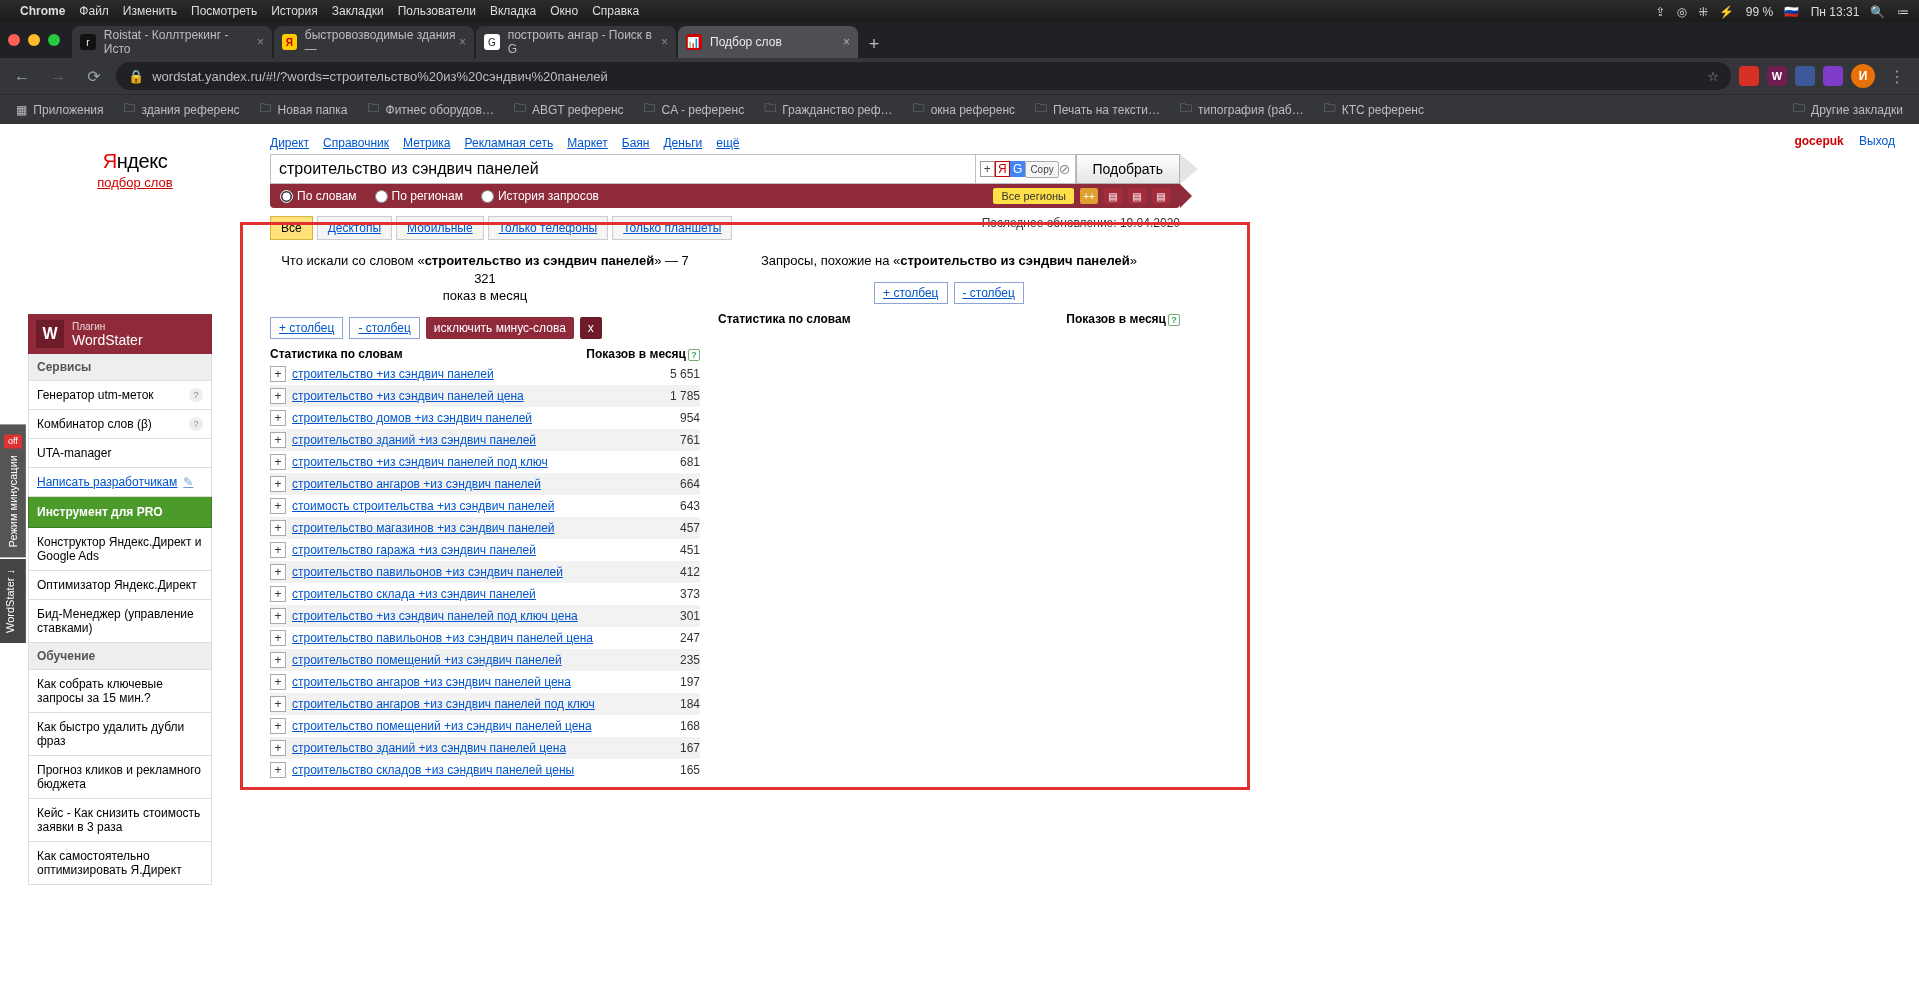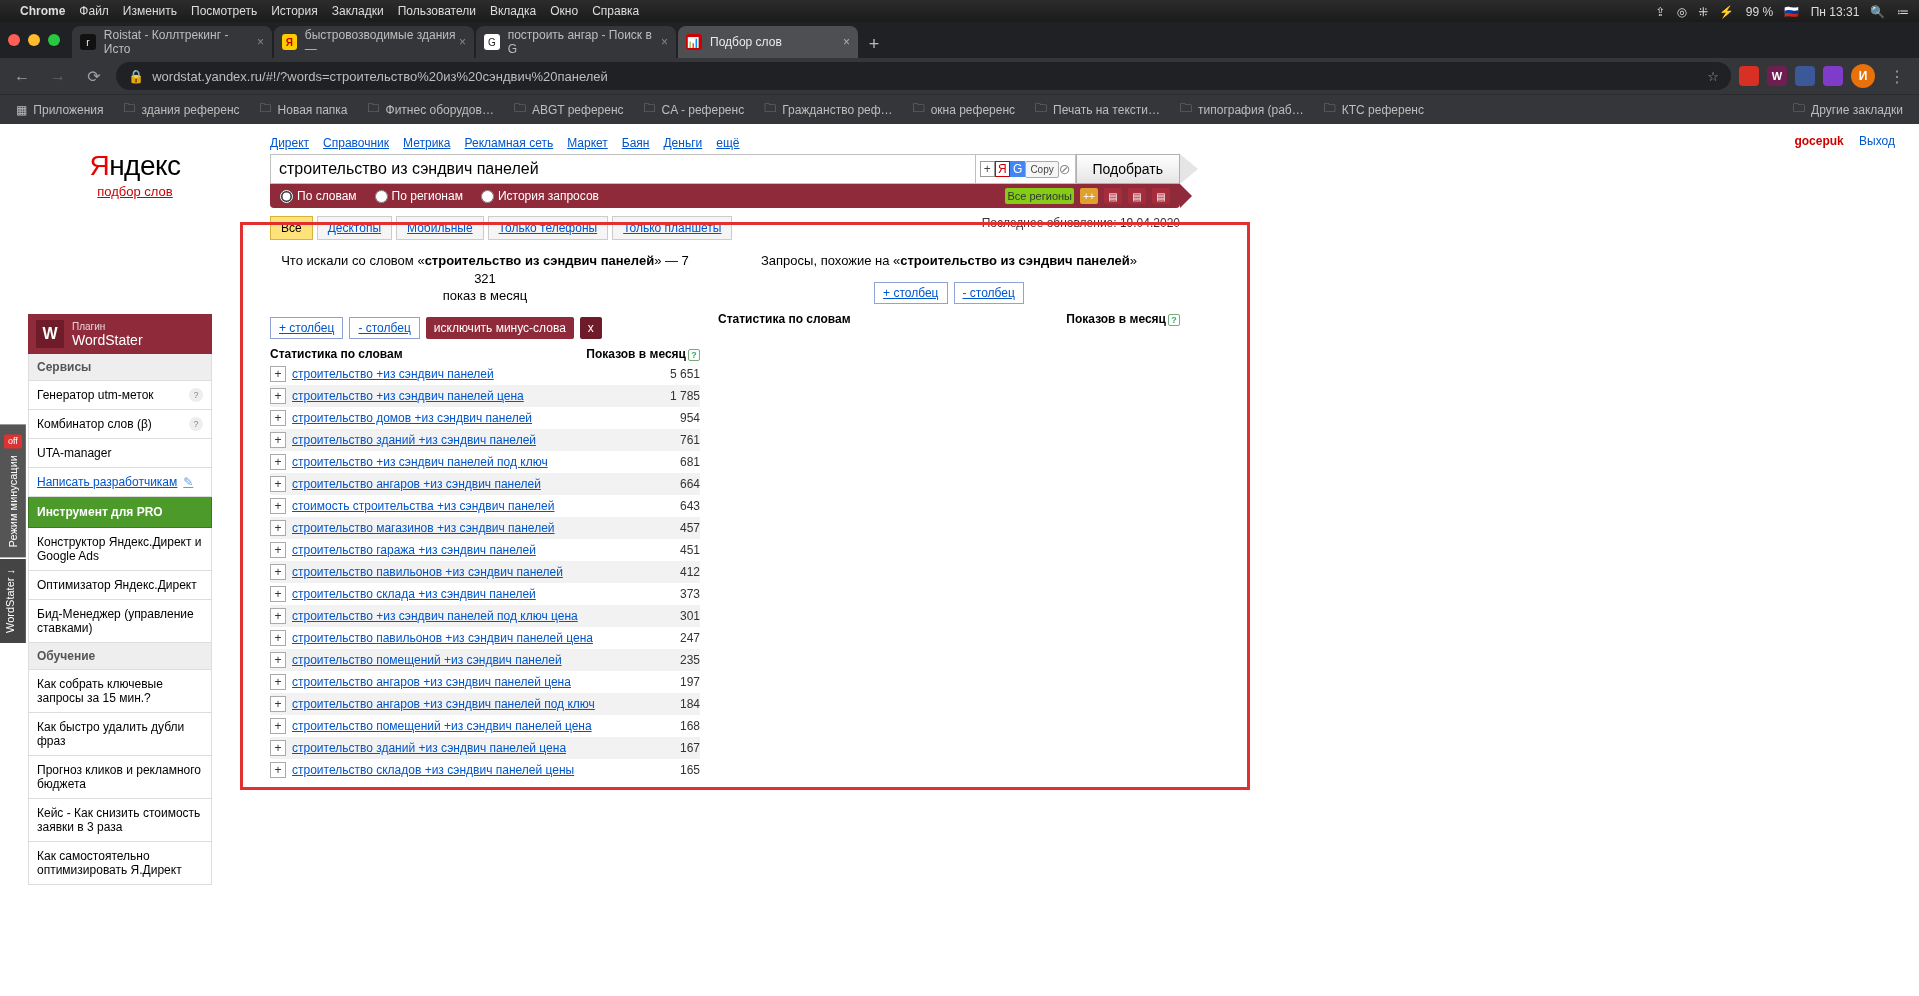--- a/index.html
+++ b/index.html
@@ -38,40 +38,40 @@
 .star{color:#9aa0a6}
 
 .bookmarks{height:30px;background:#35363a;border-top:1px solid #2a2b2e;display:flex;align-items:center;padding:0 8px;gap:4px;color:#bdbdbd;font-size:12px}
 .bm{display:flex;align-items:center;gap:6px;padding:0 8px;cursor:pointer}
 .bm .fld{color:#9aa0a6}
 .bookmarks .spacer{flex:1}
 
 .page{position:relative;height:872px;background:#fff;overflow:hidden}
 .yandex-top{display:flex;align-items:flex-start;padding:8px 0 0 0}
 .logo-col{width:270px;display:flex;flex-direction:column;align-items:center;padding-top:18px}
-.logo{font-family:Georgia,serif;font-size:28px;color:#000;letter-spacing:-.5px}
+.logo{font-family:Georgia,serif;font-size:20px;color:#000;letter-spacing:-.5px}
 .logo .ya{color:#e00}
 .logo-sub{color:#c00;font-size:13px;text-decoration:underline;margin-top:2px}
 .search-col{flex:1;max-width:910px}
 .topnav{font-size:12px;display:flex;gap:14px;padding:4px 0}
 .topnav a{color:#05c;text-decoration:underline;cursor:pointer}
 .search-box-wrap{position:relative}
 .search-bar{display:flex;align-items:stretch}
 .search-input{flex:1;border:1px solid #c0c0c0;padding:6px 8px;font-size:16px;height:30px}
 .search-tools{width:100px;border:1px solid #c0c0c0;border-left:none;display:flex;align-items:center;justify-content:space-around;padding:0 4px;height:30px;font-size:11px;color:#444}
 .tool-sq{width:16px;height:16px;border:1px solid #999;display:flex;align-items:center;justify-content:center;font-size:12px;color:#444}
 .copybtn{font-size:10px;padding:2px 4px;border:1px solid #aaa;background:#f5f5f5;border-radius:2px;cursor:pointer}
 .tool-x{color:#888;font-size:14px;cursor:pointer}
 .submit-btn{border:1px solid #b0b0b0;background:linear-gradient(#fff,#e5e5e5);padding:0 16px;font-size:14px;cursor:pointer;height:30px}
 .submit-arrow{position:absolute;right:-18px;top:0;width:0;height:0;border-left:18px solid #e5e5e5;border-top:15px solid transparent;border-bottom:15px solid transparent}
 .maroon-strip{background:#8f2a3a;height:24px;display:flex;align-items:center;padding:0 10px;color:#fff;font-size:12px;margin-top:0;gap:18px;position:relative;border-radius:0 0 4px 4px}
 .maroon-strip label{display:flex;align-items:center;gap:4px;cursor:pointer}
 .maroon-strip input{accent-color:#fff}
 .maroon-right{margin-left:auto;display:flex;align-items:center;gap:6px}
-.region-btn{background:#84cc16;color:#333;font-size:11px;padding:2px 2px;border-radius:2px;cursor:pointer}
+.region-btn{background:#fde047;color:#333;font-size:11px;padding:2px 8px;border-radius:2px;cursor:pointer}
 .mini-btn{width:18px;height:16px;background:#e0a030;border-radius:2px;font-size:10px;display:flex;align-items:center;justify-content:center;cursor:pointer}
 .maroon-arrow{position:absolute;right:-12px;top:0;width:0;height:0;border-left:12px solid #8f2a3a;border-top:12px solid transparent;border-bottom:12px solid transparent}
 .right-links{position:absolute;right:24px;top:10px;font-size:12px}
 .right-links a{color:#05c;margin-left:12px}
 .userbadge{display:inline-flex;align-items:center;gap:0}
 .userbadge b{color:#c00}
 
 .device-row{margin:8px 0 0 270px;display:flex;align-items:flex-start;gap:4px;width:910px}
 .dtab{border:1px solid #ccc;background:#f5f5f5;padding:4px 10px;font-size:12px;color:#05c;text-decoration:underline;cursor:pointer}
 .dtab.active{background:#ffe27a;border-color:#d9b23c;color:#000;text-decoration:none}

